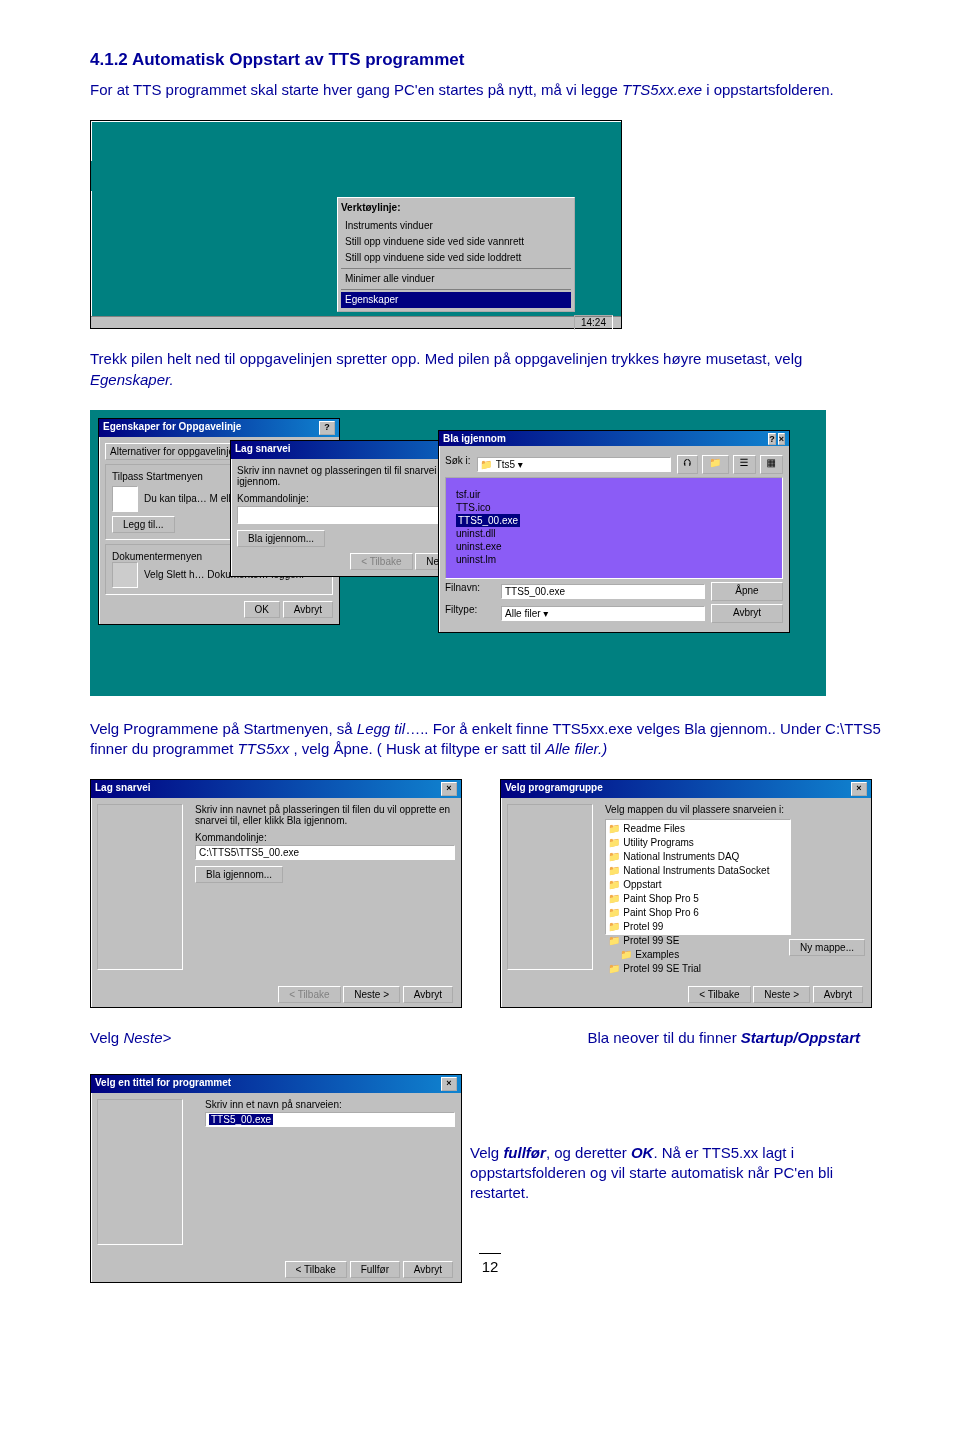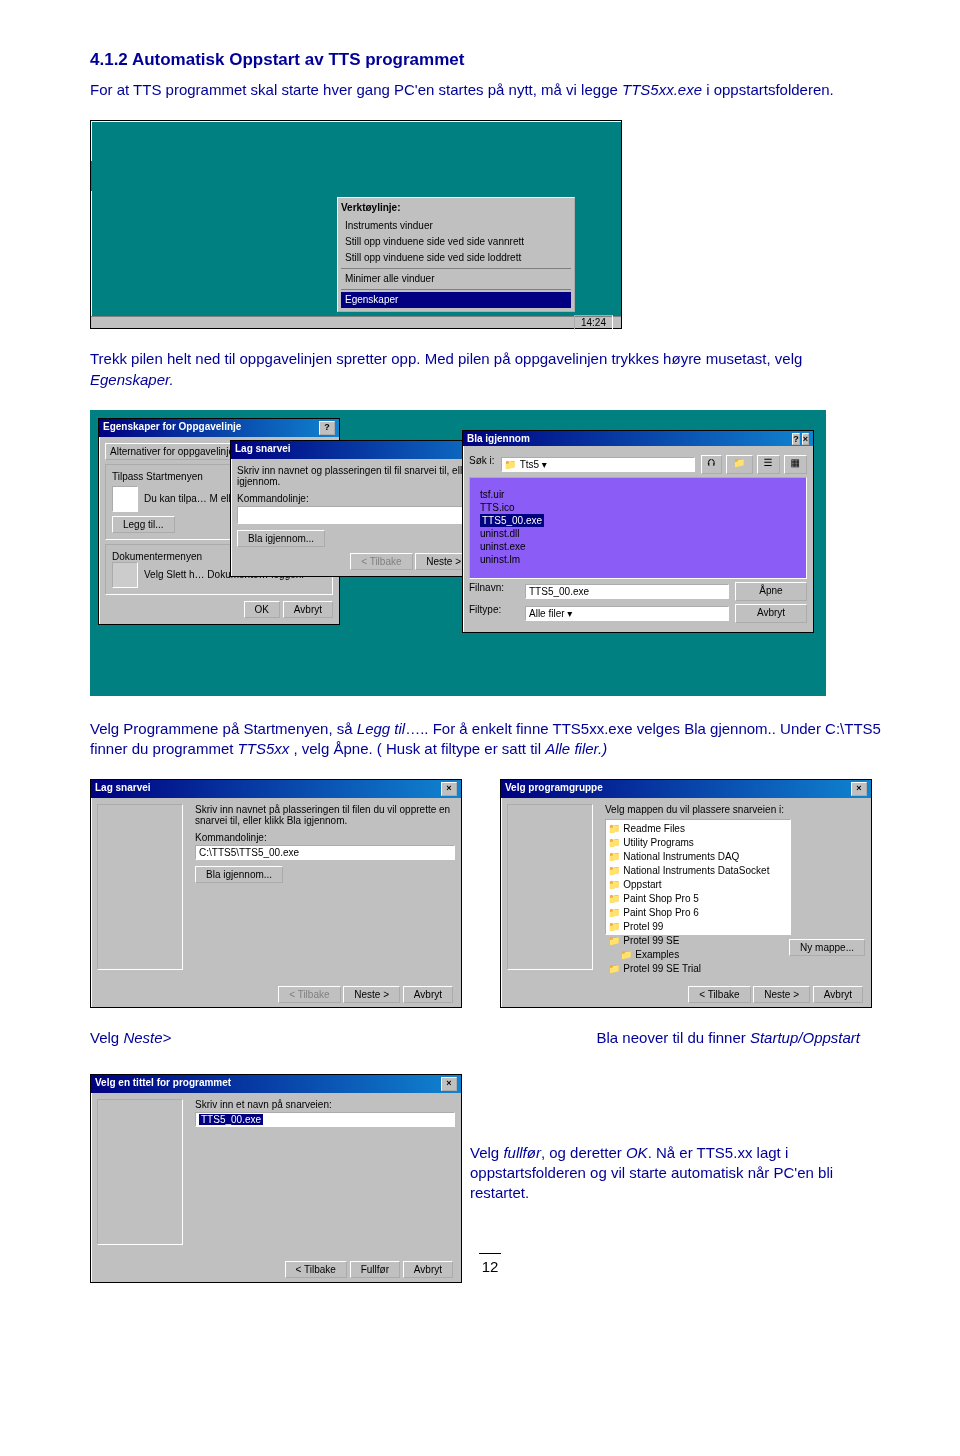--- a/index.html
+++ b/index.html
@@ -17,21 +17,21 @@
       color: #000099;
       margin-bottom: 10px;
       font-size: 17px;
     }
     .para {
       color: #000099;
       margin-top: 4px;
       line-height: 1.35;
     }
     .para .it { font-style: italic; }
-    .para .bi { font-style: italic; font-weight: normal; text-align: center; }
+    .para .bi { font-style: italic; font-weight: bold; text-align: center; }
     .fig {
       margin: 20px 0;
       display: block;
     }
     .dialog {
       font-family: Tahoma, sans-serif;
       font-size: 10px;
       color: #000;
       background: #c0c0c0;
       border: 1px solid #000;
@@ -190,21 +190,21 @@
         <div style="margin:6px 0;"><span class="btn">Bla igjennom...</span></div>
         <div class="btn-row">
           <span class="btn" style="color:#808080;">&lt; Tilbake</span>
           <span class="btn">Neste &gt;</span>
           <span class="btn">Avbryt</span>
         </div>
       </div>
     </div>
 
     
-    <div class="dialog" style="position:absolute; left:372px; top:20px; width:350px;">
+    <div class="dialog" style="position:absolute; left:348px; top:20px; width:350px;">
       <div class="titlebar">
         <span>Bla igjennom</span>
         <span><span class="winbtn">?</span><span class="winbtn">×</span></span>
       </div>
       <div class="dialog-body">
         <div class="dialog-row">
           <span>Søk i:</span>
           <span class="inset" style="flex:1;">📁 <span>Tts5</span> ▾</span>
           <span class="mini-icons">
             <span class="btn">⮉</span>
@@ -308,21 +308,21 @@
     <span>Bla neover til du finner </span><span class="bi">Startup/Oppstart</span>
   </p>
 </div>
 
 <div class="fig" style="margin-top:25px;">
   <div class="dialog" style="width:370px;">
     <div class="titlebar">
       <span>Velg en tittel for programmet</span>
       <span class="winbtn">×</span>
     </div>
-    <div class="dialog-body" style="display:flex; gap:6px;">
+    <div class="dialog-body" style="display:flex; gap:16px;">
       <div class="side-list" style="height:140px;"></div>
       <div style="flex:1;">
         <div>Skriv inn et navn på snarveien:</div>
         <div class="inset"><span style="background:#000080;color:#fff;padding:0 2px;">TTS5_00.exe</span></div>
       </div>
     </div>
     <div class="btn-row" style="padding:4px 8px;">
       <span class="btn">&lt; Tilbake</span>
       <span class="btn">Fullfør</span>
       <span class="btn">Avbryt</span>

